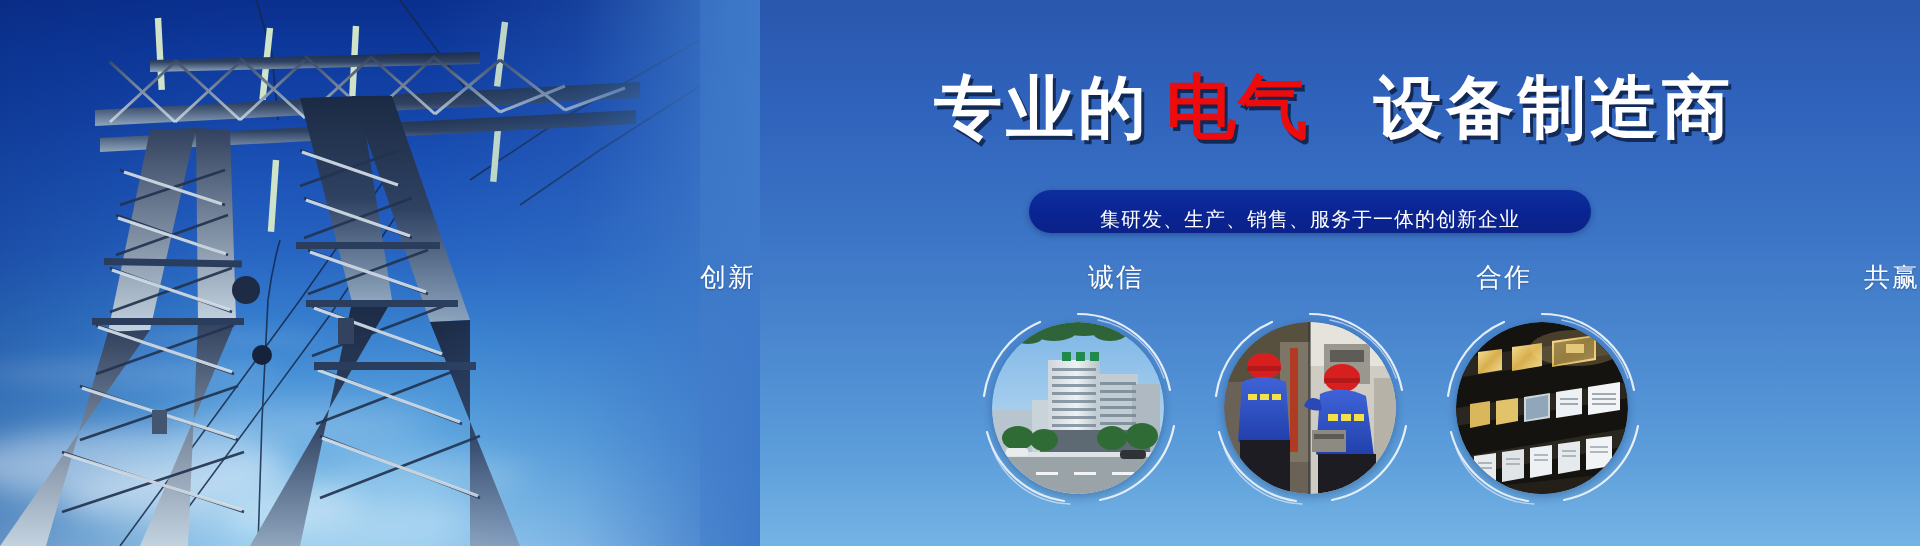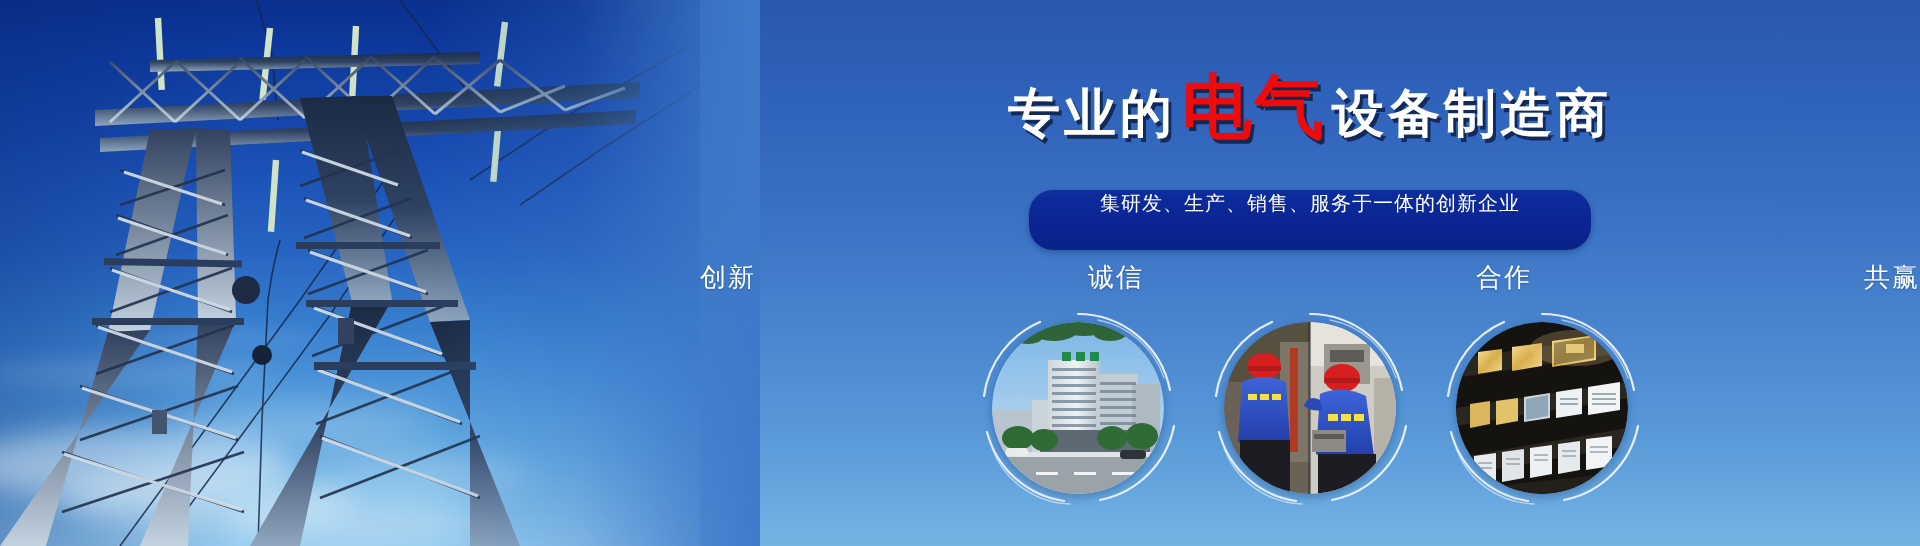--- a/index.html
+++ b/index.html
@@ -52,42 +52,43 @@
   }
 
   .headline{
     position:absolute;left:0;top:72px;width:1220px;
     text-align:center;white-space:nowrap;
     font-weight:bold;
     line-height:1;
   }
   .headline .w{
     color:#ffffff;
-    font-size:52px;
+    font-size:68px;
     letter-spacing:4px;
     text-shadow:3px 4px 0 rgba(10,25,60,.78);
     vertical-align:baseline;
+    margin-left:48px;
   }
   .headline .r{
     color:#ee0b0b;
     font-size:70px;
     letter-spacing:2px;
     text-shadow:3px 4px 0 rgba(10,25,60,.8);
-    margin:0 6px;
+    margin:0 16px;
     vertical-align:baseline;
   }
 
   .pill{
     position:absolute;left:50%;transform:translateX(-50%);
     top:190px;
-    width:562px;height:60px;
+    width:562px;height:43px;
     border-radius:24px;
     background:linear-gradient(180deg,#0d2e9e 0%,#0a2492 55%,#0a2288 100%);
     box-shadow:0 2px 6px rgba(6,24,80,.35);
-    display:flex;align-items:flex-start;justify-content:center;
+    display:flex;align-items:flex-end;justify-content:center;
   }
   .pill-text{
     color:#ffffff;font-size:20px;letter-spacing:1px;white-space:nowrap;
   }
 
   .keywords{
     position:absolute;left:0;top:260px;width:1220px;
     display:flex;justify-content:space-between;gap:72px;
   }
   .keyword{

